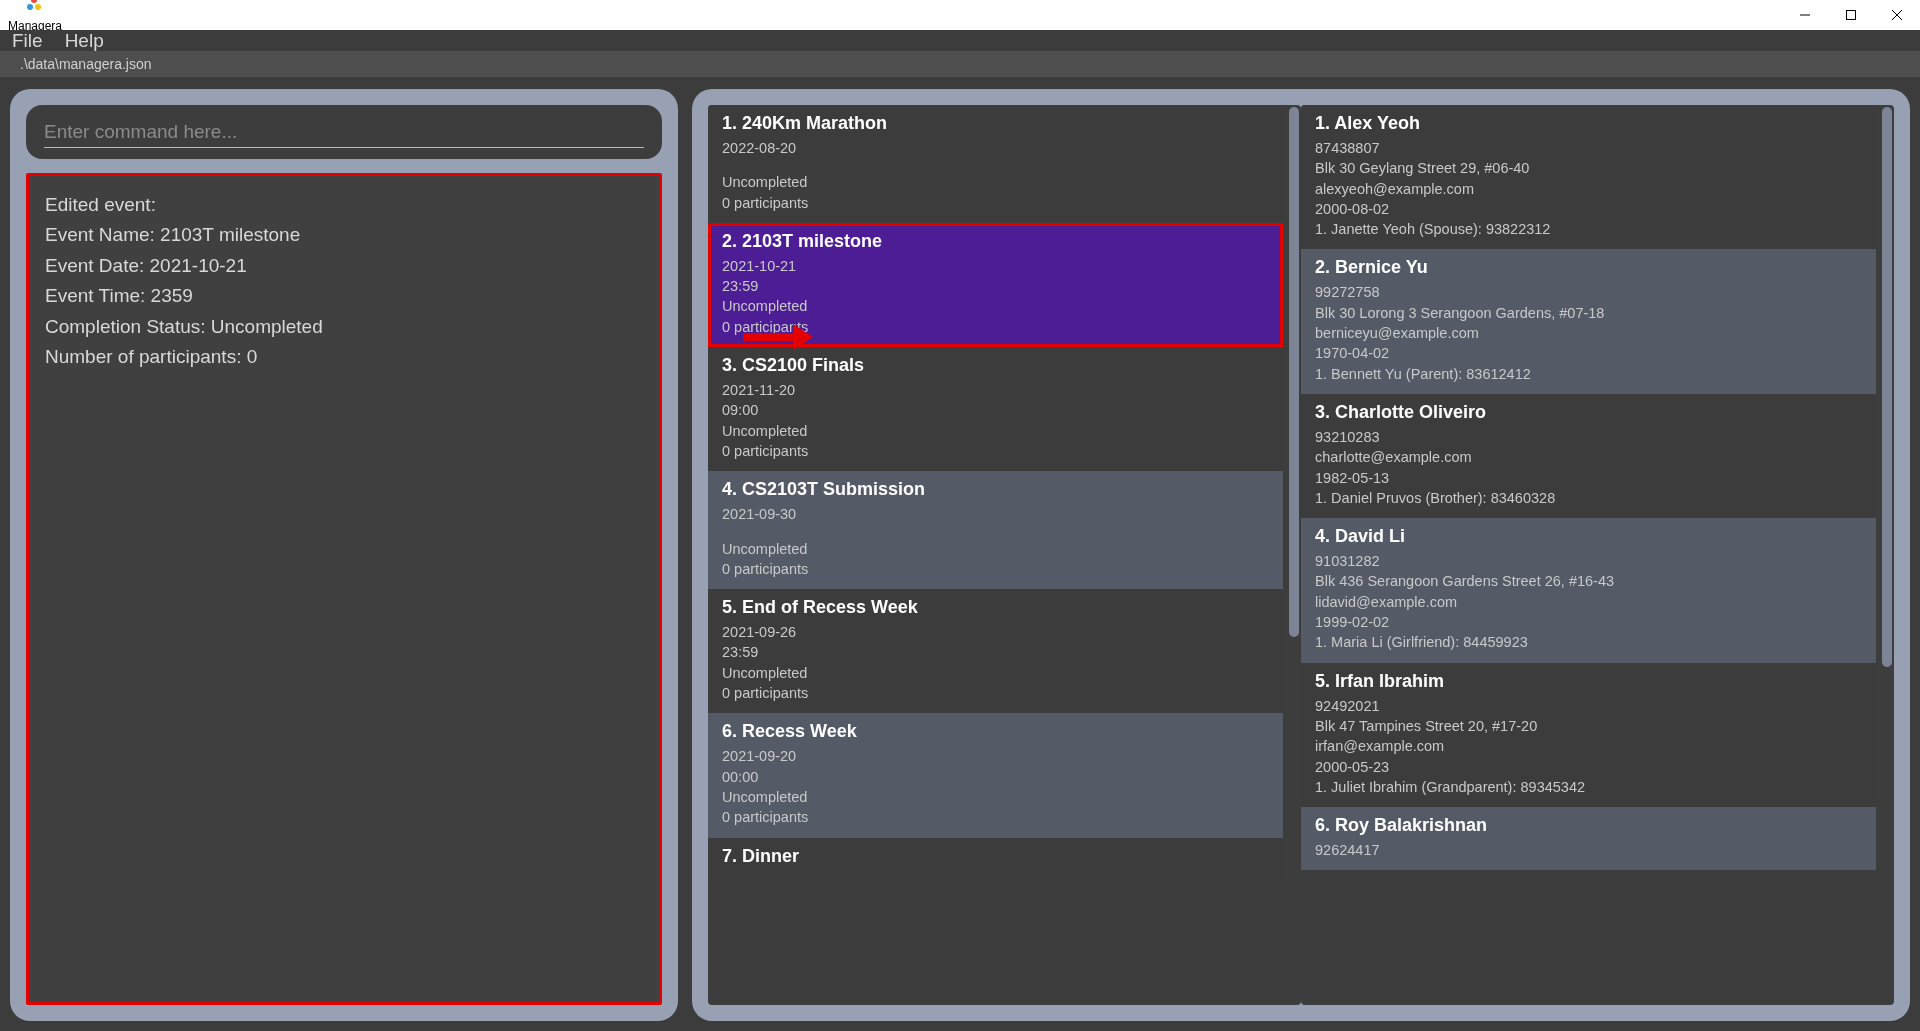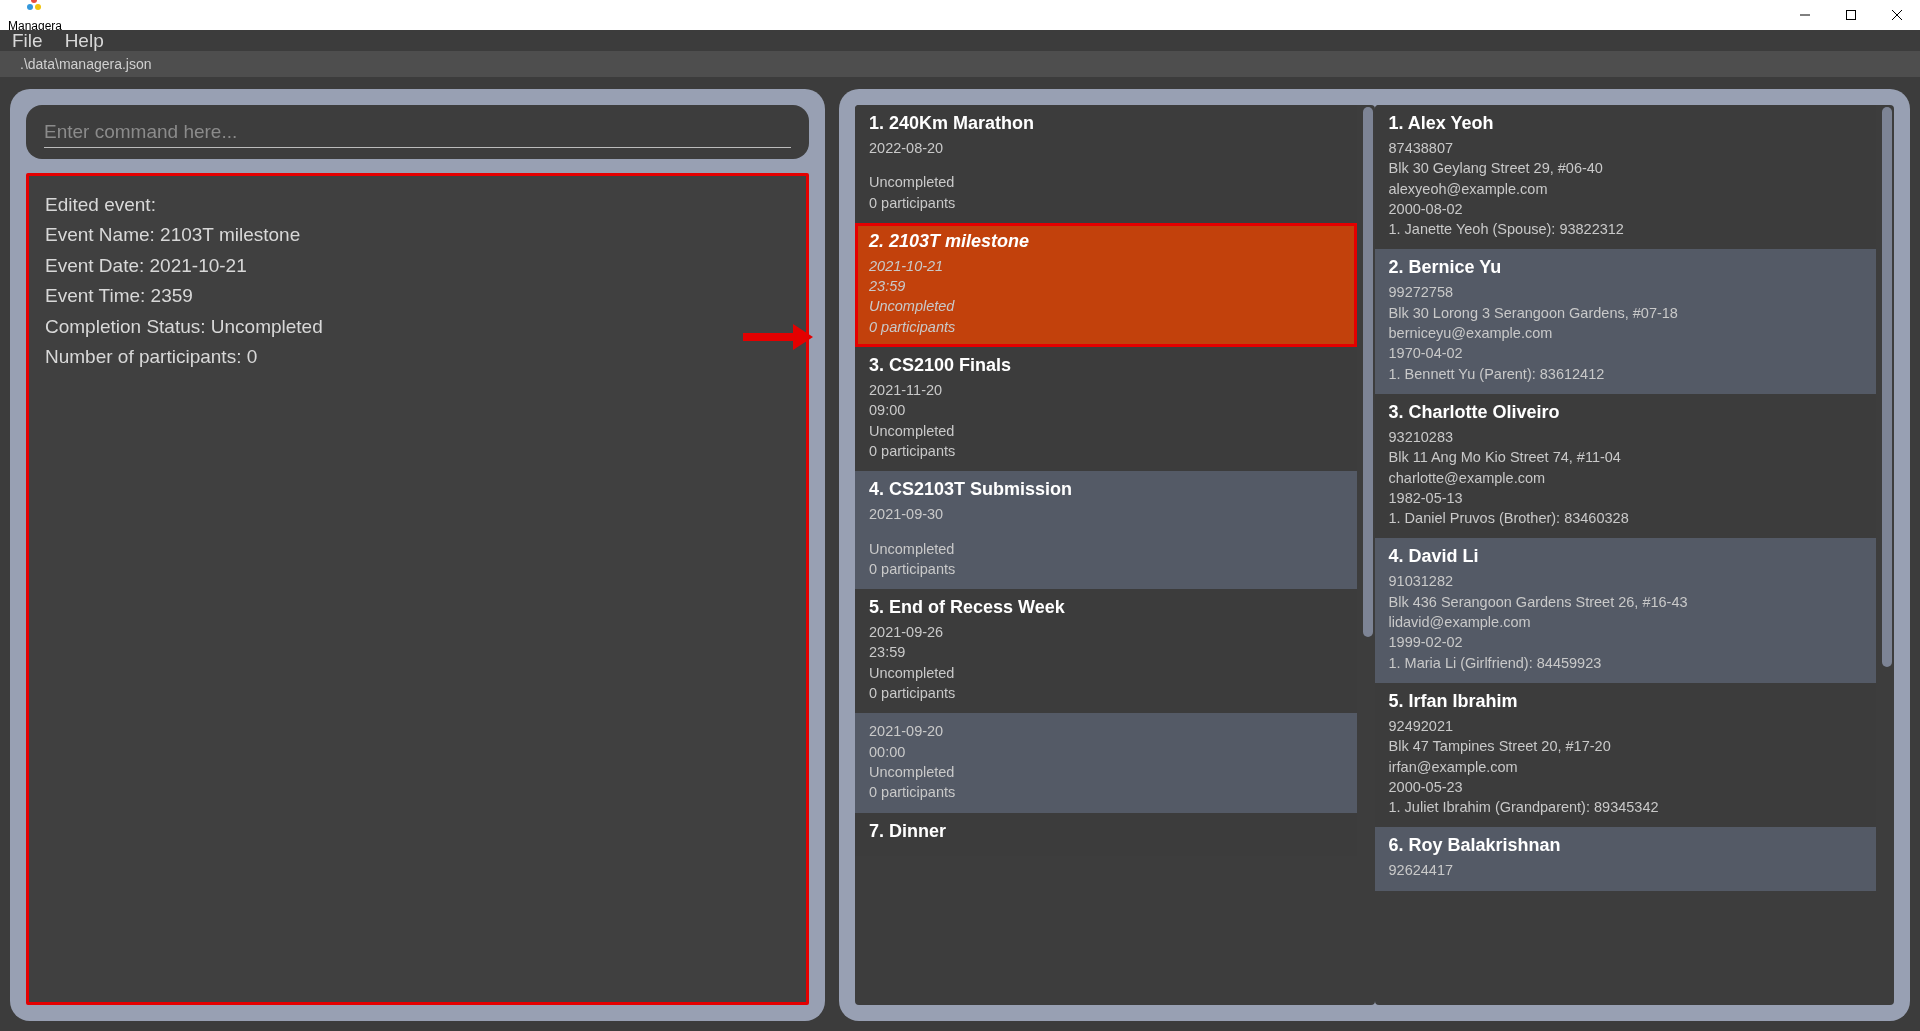--- a/index.html
+++ b/index.html
@@ -74,21 +74,21 @@
     gap: 14px;
     min-height: 0;
   }
   .panel {
     background: #98a0b3;
     border-radius: 20px;
     padding: 16px;
     display: flex;
     flex-direction: column;
   }
-  .panel-left { width: 815px; }
+  .panel-left { width: 668px; }
   .panel-right { flex: 1; display:flex; flex-direction:row; padding:16px; }
 
   
   .cmd-wrap {
     background: #3d3d3d;
     border-radius: 16px;
     height: 54px;
     display:flex; align-items:center;
     padding: 0 18px;
   }
@@ -152,21 +152,21 @@
     background:#7d8495;
     border-radius: 5px;
   }
 
   .card {
     padding: 8px 14px 10px 14px;
     color: #d8d8d8;
   }
   .card.alt { background: #545a66; }
   .card.plain { background: #3c3c3c; }
-  .card.highlight { outline: 3px solid #e40000; outline-offset:-3px; background:#c2410c;font-style:italic; }
+  .card.highlight { outline: 3px solid #e40000; outline-offset:-3px; background:#4c1d95; }
   .card-title {
     color: #ffffff;
     font-weight: 700;
     font-size: 18px;
     margin-bottom: 4px;
   }
   .card-line {
     font-size: 14.5px;
     line-height: 1.4;
     color: #c9c9c9;
@@ -268,20 +268,21 @@
               <div class="card-line">0 participants</div>
             </div>
             <div class="card plain">
               <div class="card-title">5.   End of Recess Week</div>
               <div class="card-line">2021-09-26</div>
               <div class="card-line">23:59</div>
               <div class="card-line">Uncompleted</div>
               <div class="card-line">0 participants</div>
             </div>
             <div class="card alt">
+              <div class="card-title">6.   Recess Week</div>
               <div class="card-line">2021-09-20</div>
               <div class="card-line">00:00</div>
               <div class="card-line">Uncompleted</div>
               <div class="card-line">0 participants</div>
             </div>
             <div class="card plain">
               <div class="card-title">7.   Dinner</div>
             </div>
           </div>
         <div class="scrollbar">
@@ -303,21 +304,20 @@
               <div class="card-title">2.   Bernice Yu</div>
               <div class="card-line">99272758</div>
               <div class="card-line">Blk 30 Lorong 3 Serangoon Gardens, #07-18</div>
               <div class="card-line">berniceyu@example.com</div>
               <div class="card-line">1970-04-02</div>
               <div class="card-line">1. Bennett Yu (Parent): 83612412</div>
             </div>
             <div class="card plain">
               <div class="card-title">3.   Charlotte Oliveiro</div>
               <div class="card-line">93210283</div>
-              <div class="card-line">Blk 11 Ang Mo Kio Street 74, #11-04</div>
               <div class="card-line">charlotte@example.com</div>
               <div class="card-line">1982-05-13</div>
               <div class="card-line">1. Daniel Pruvos (Brother): 83460328</div>
             </div>
             <div class="card alt">
               <div class="card-title">4.   David Li</div>
               <div class="card-line">91031282</div>
               <div class="card-line">Blk 436 Serangoon Gardens Street 26, #16-43</div>
               <div class="card-line">lidavid@example.com</div>
               <div class="card-line">1999-02-02</div>

